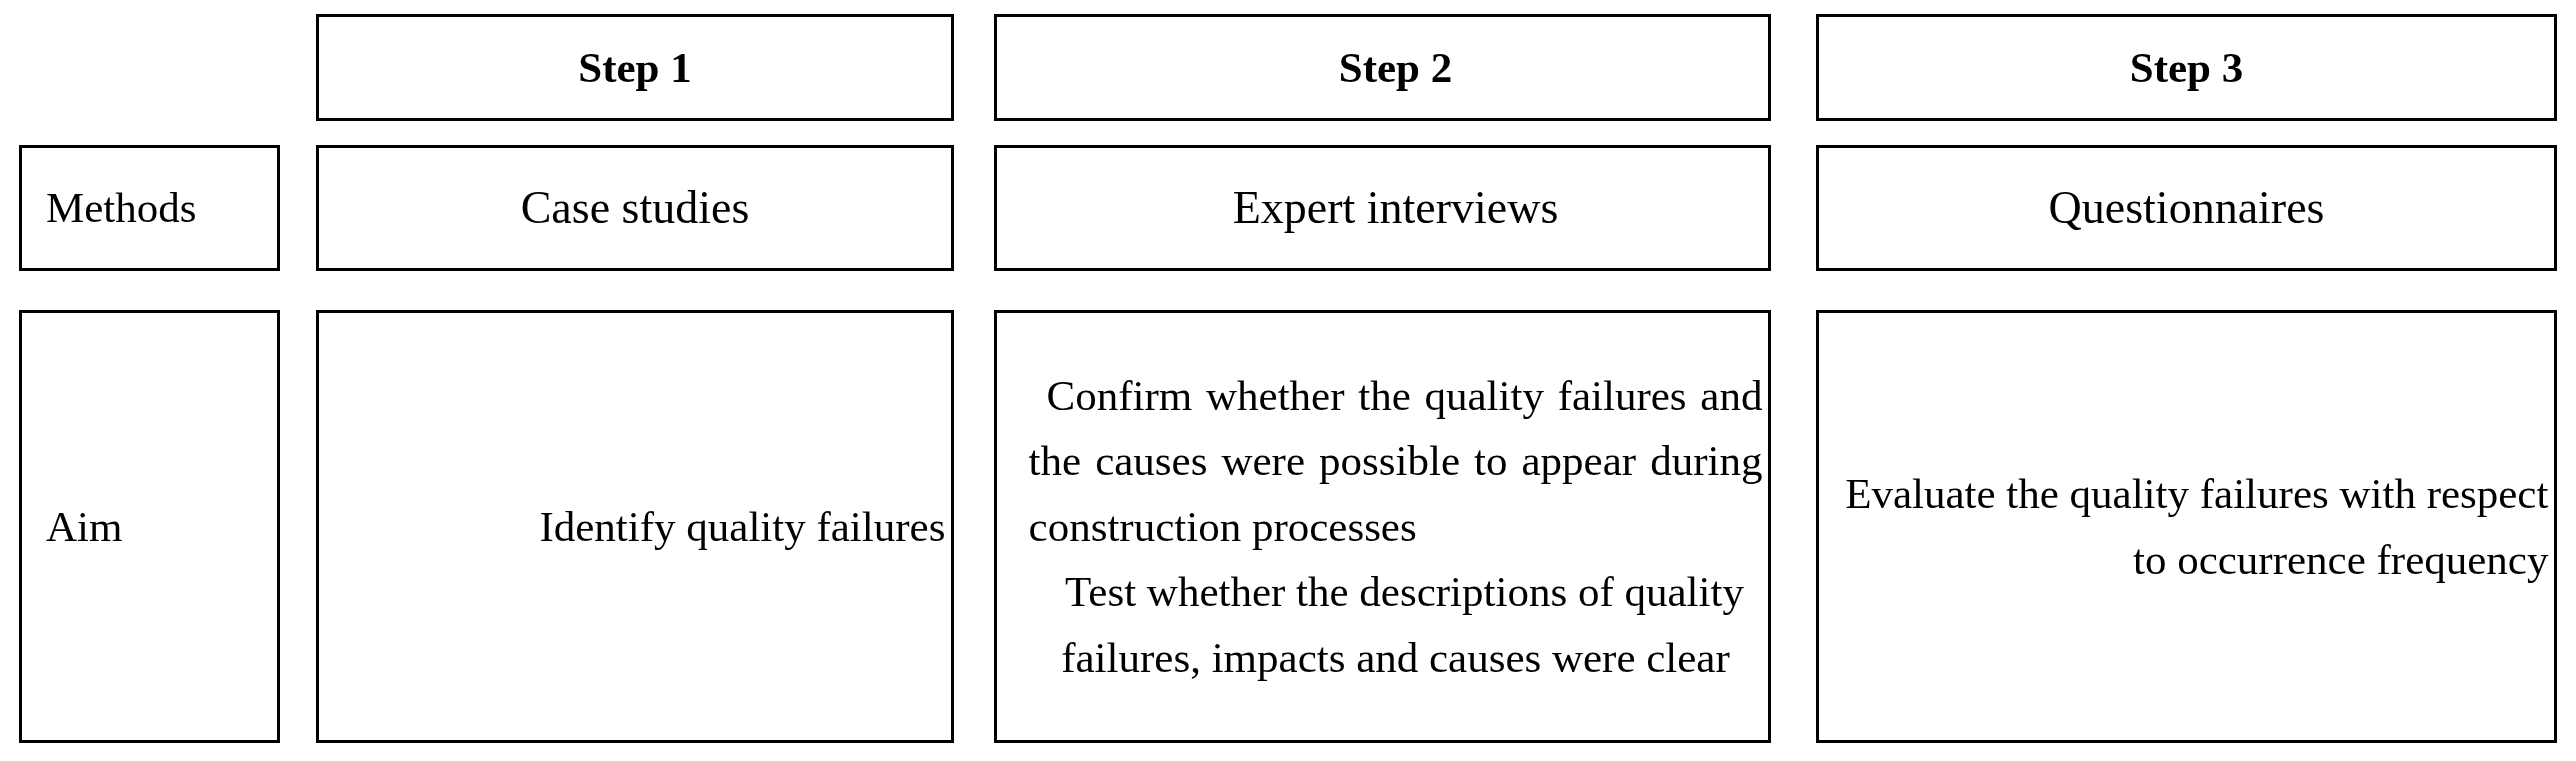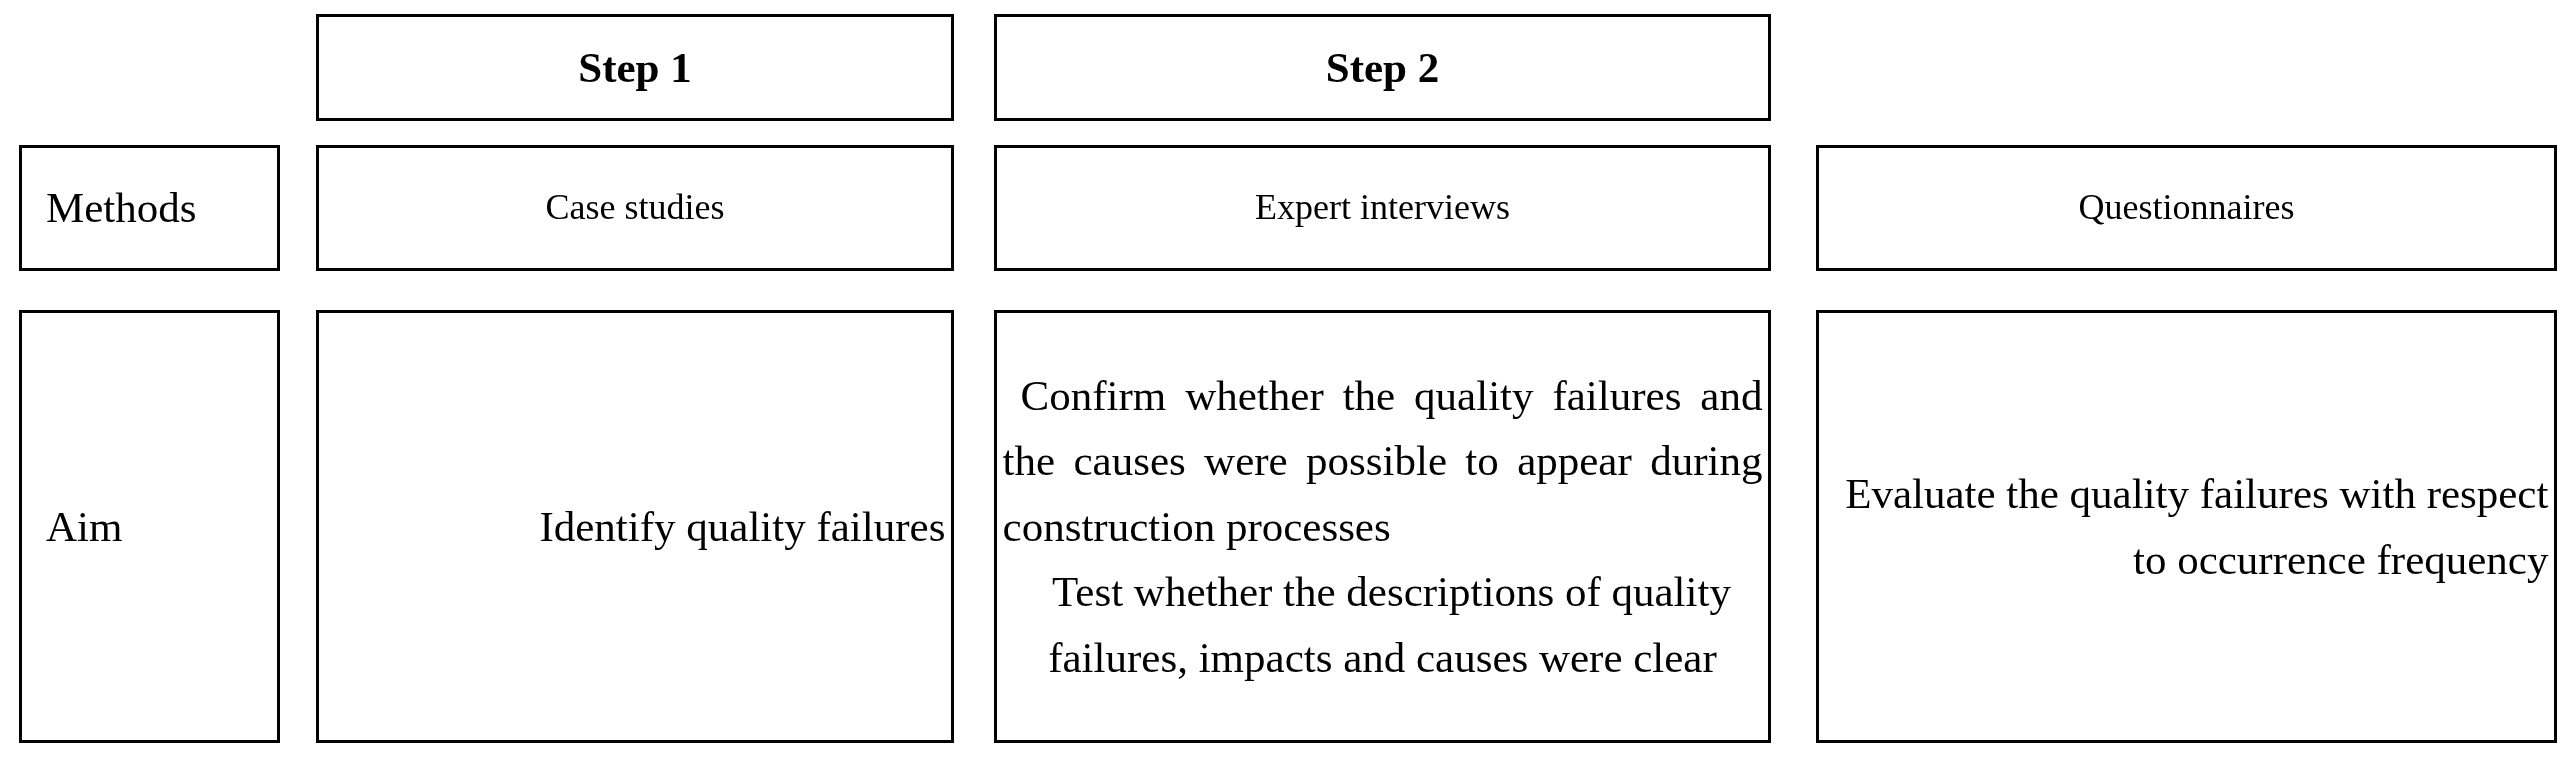--- a/index.html
+++ b/index.html
@@ -54,21 +54,21 @@
   
   .methods-row {
     top: 145px;
     height: 126px;
   }
   .methods-row .cell-inner {
     align-items: center;
     justify-content: center;
   }
   .methods-row .txt {
-    font-size: 36px;
+    font-size: 46px;
     line-height: 1.05;
     text-align: left;
     white-space: nowrap;
   }
 
   
   .aim-row {
     top: 310px;
     height: 433px;
   }
@@ -88,21 +88,21 @@
   }
   .label-col .txt {
     font-size: 43px;
     line-height: 1.05;
     text-align: right;
     white-space: nowrap;
   }
 
   
   .col-1 { left: 316px;  width: 638px; }
-  .col-2 { left: 994px; width: 777px; }
+  .col-2 { left: 994px; width: 777px; padding-left: 26px; }
   .col-3 { left: 1816px; width: 741px; }
 
   
   .aim-text {
     font-size: 43px;
     line-height: 1.52;
     padding: 0 5.6px 0 5.6px;
     margin: 0;
   }
   .aim-text p {
@@ -123,20 +123,25 @@
       <span class="txt">Step 1</span>
     </div>
   </div>
 
   <div class="cell step-head col-2">
     <div class="cell-inner">
       <span class="txt">Step 2</span>
     </div>
   </div>
 
+  <div class="cell step-head col-3">
+    <div class="cell-inner">
+      <span class="txt">Step 3</span>
+    </div>
+  </div>
 
   <div class="cell methods-row label-col">
     <div class="cell-inner">
       <span class="txt">Methods</span>
     </div>
   </div>
 
   <div class="cell methods-row col-1">
     <div class="cell-inner">
       <span class="txt">Case studies</span>

